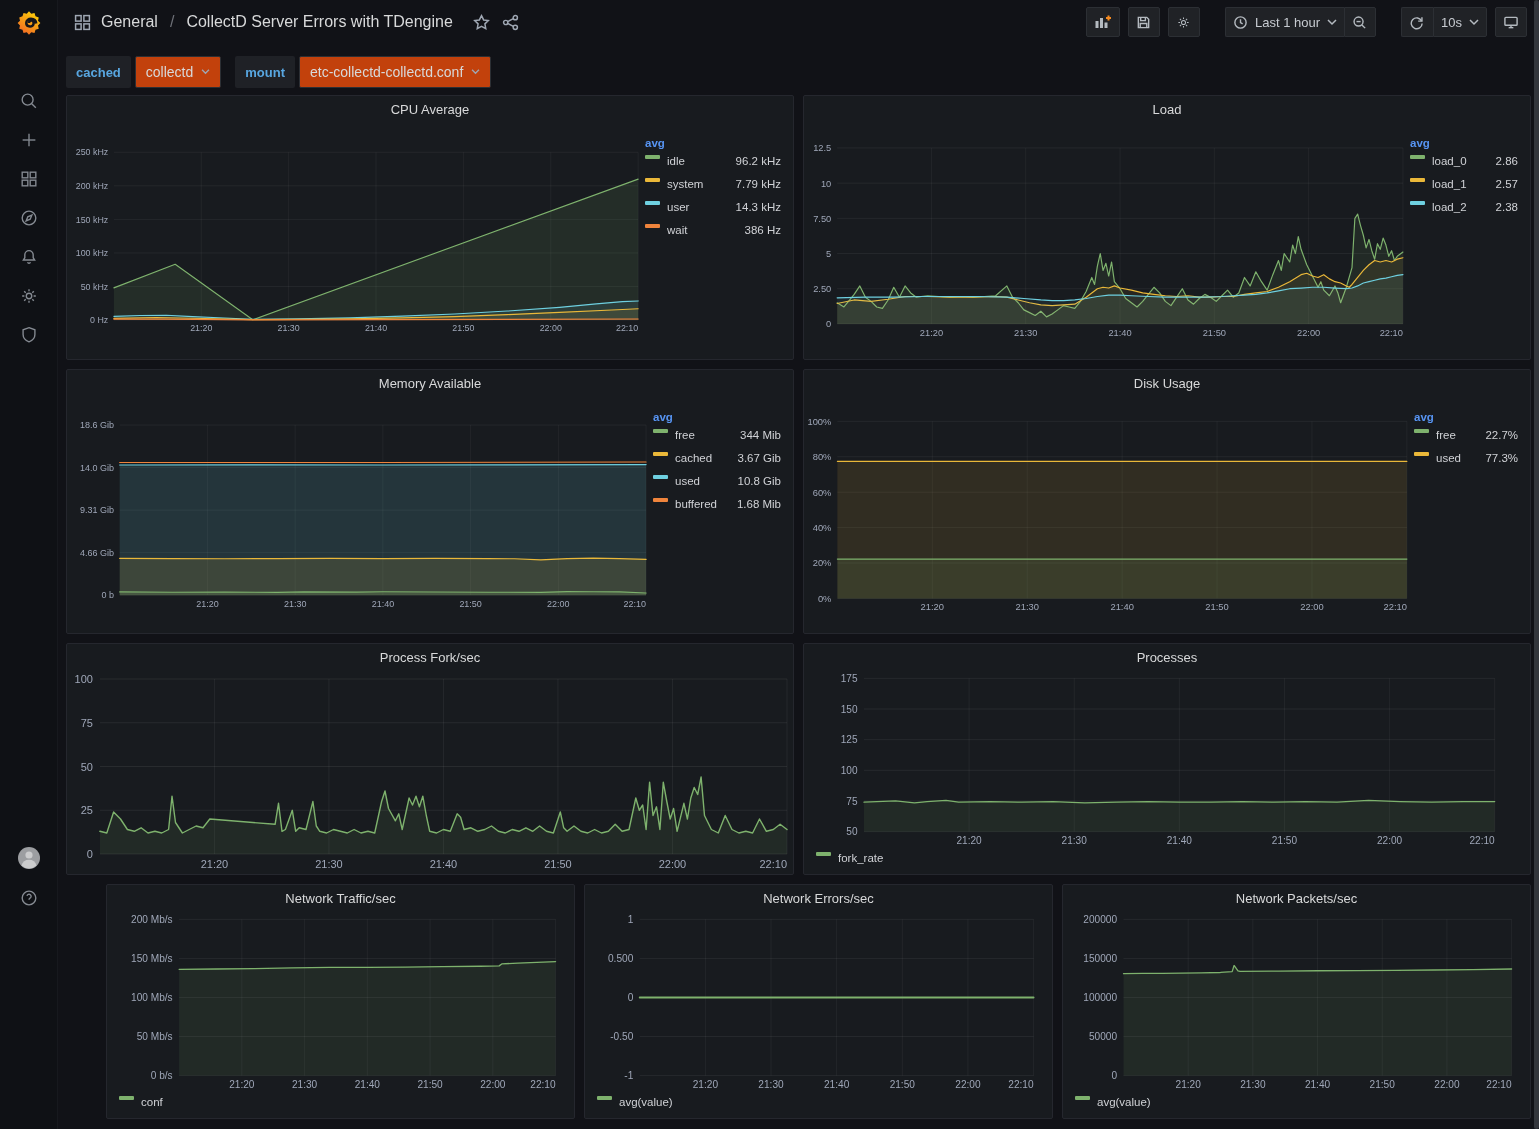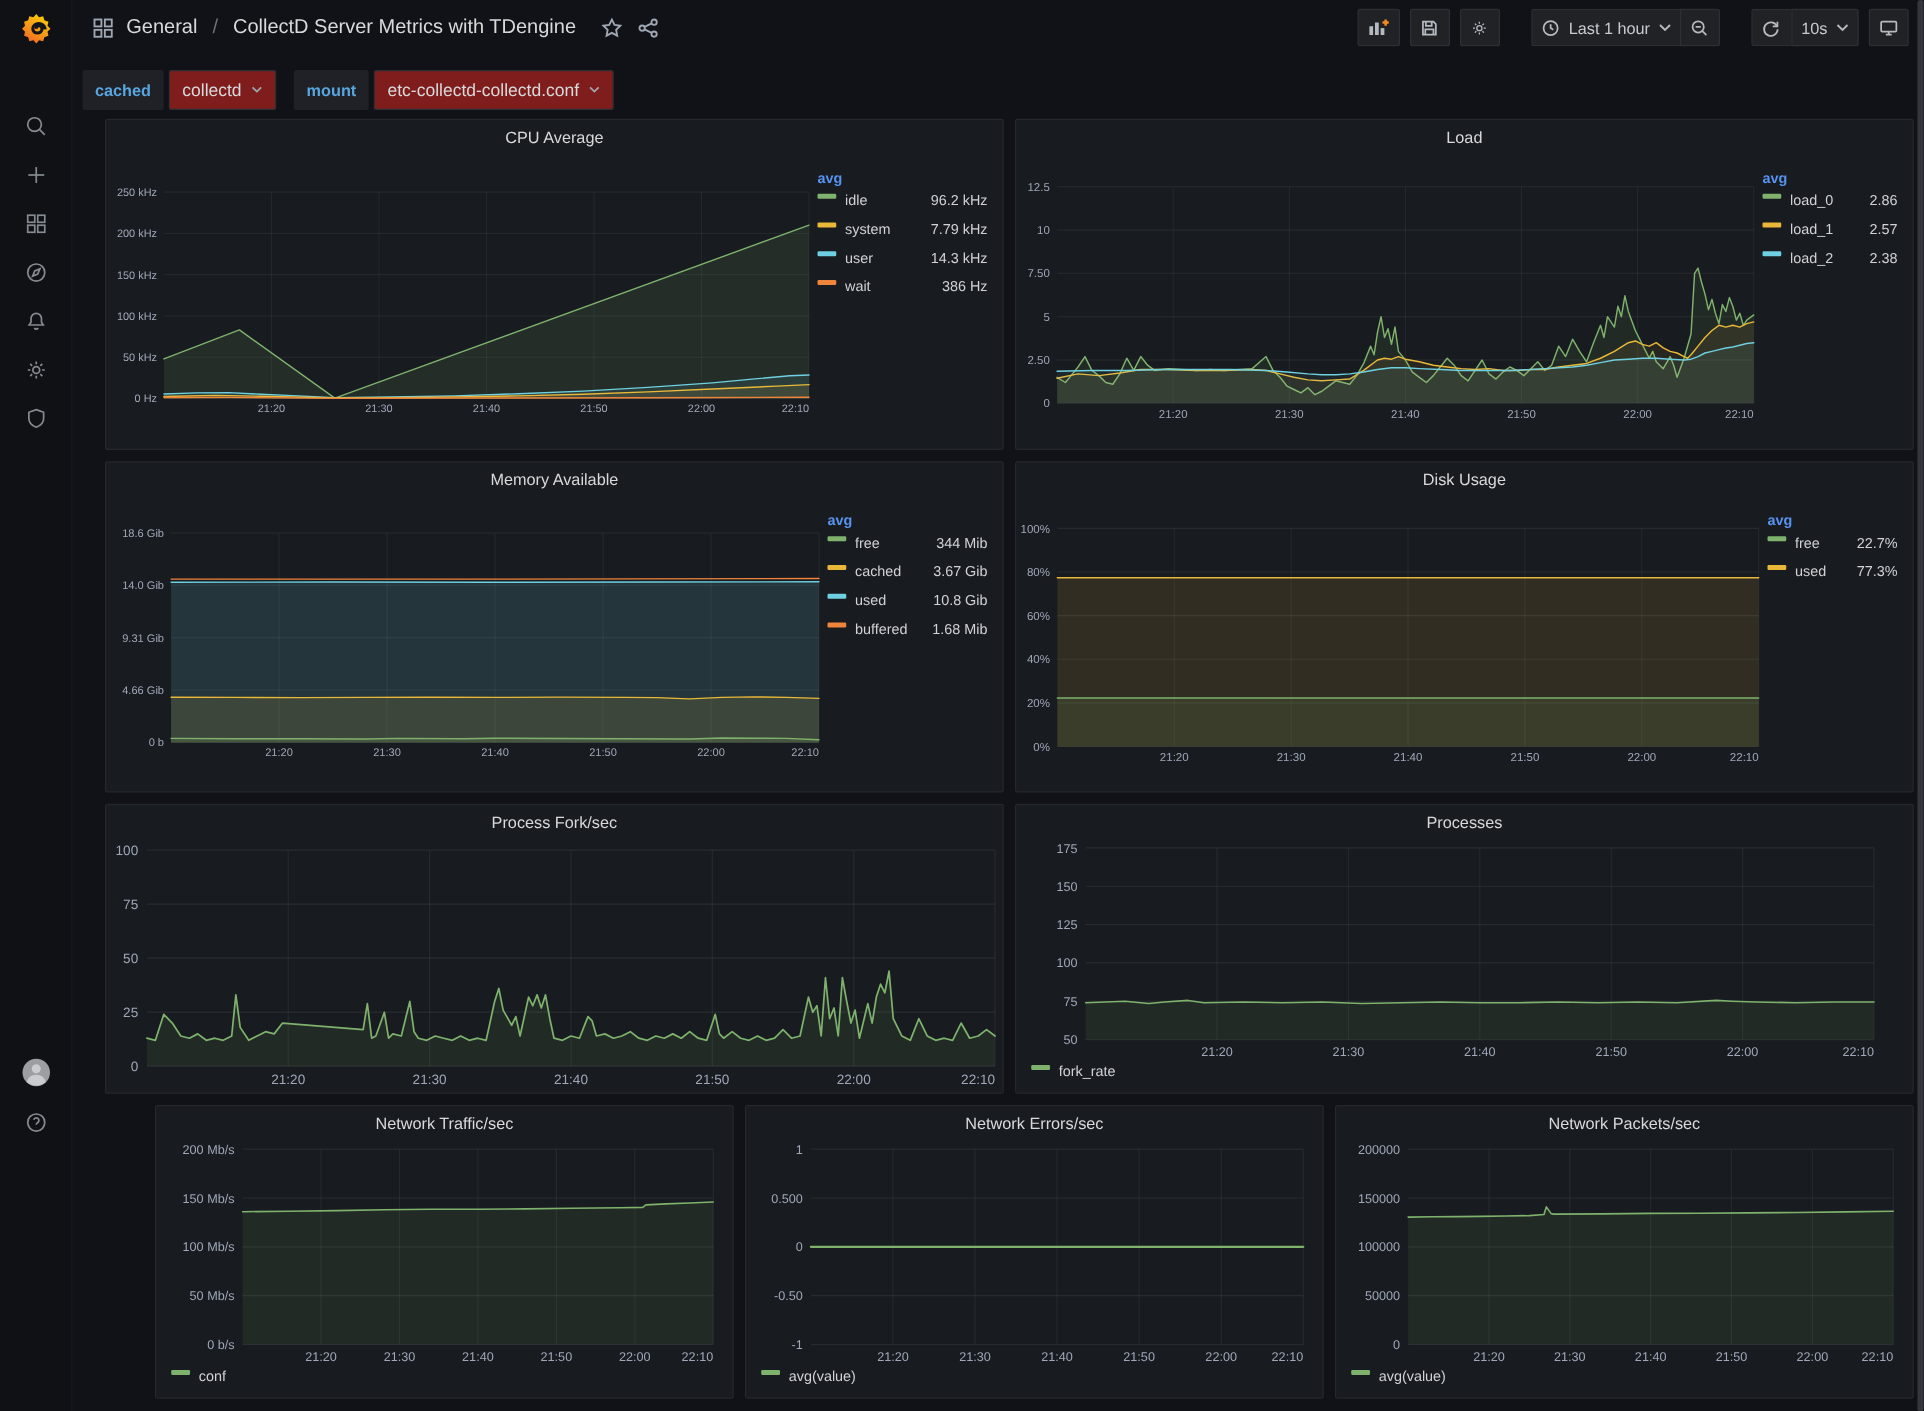--- a/index.html
+++ b/index.html
@@ -31,27 +31,27 @@
   .tbtn svg { stroke:#b4bac0; fill:none; stroke-width:1.5; }
   .tgroup { display:flex;margin-left:17px; }
   .tgroup .tbtn:first-child { border-radius:2px 0 0 2px; border-right:none; }
   .tgroup .tbtn:last-child { border-radius:0 2px 2px 0; }
 
   
   .submenu { display:flex; gap:14px; padding:12px 0 7px 8px; flex-shrink:0; }
   .var { display:flex; gap:4px; }
   .var-label { height:32px; display:flex; align-items:center; padding:0 10px; background:#1f2126;
                border-radius:2px; color:#58a6e0; font-size:13px; font-weight:600; }
-  .var-value { height:32px; display:flex; align-items:center; gap:8px; padding:0 10px; background:#7f1d1d;
+  .var-value { height:32px; display:flex; align-items:center; gap:8px; padding:0 10px; background:#c2410c;
                border:1px solid #2c2f34; border-radius:2px; font-size:14px; color:#d8d9da; cursor:pointer; }
   .var-value svg { stroke:#9fa7b3; fill:none; stroke-width:1.6; }
 
   
   .dash { padding:0 8px; display:flex; flex-direction:column; gap:9px; }
-  .row { display:grid; gap:9px;margin-left:18px; }
+  .row { display:grid; gap:9px; }
   .r2 { grid-template-columns:1fr 1fr; }
   .r3 { grid-template-columns:1fr 1fr 1fr;padding-left:40px; }
   .h265 { height:265px; } .h232 { height:232px; } .h235 { height:235px; }
   .panel { background:#181b1f; border:1px solid #25272e; border-radius:2px; display:flex; flex-direction:column; overflow:hidden; }
   .p-title { height:27px; display:flex; align-items:center; justify-content:center; font-size:13px;
              font-weight:500; color:#d8d9da; cursor:pointer; flex-shrink:0; }
   .p-body { flex:1; display:flex; min-height:0; }
   svg.chart { flex:1; min-width:0; height:100%; display:block; cursor:crosshair; }
 
   
@@ -156,21 +156,21 @@
         <span class="cicon">
           <svg width="17" height="17" viewBox="0 0 16 16">
               <rect x="1.5" y="1.5" width="5.2" height="5.2"></rect>
               <rect x="9.3" y="1.5" width="5.2" height="5.2"></rect>
               <rect x="1.5" y="9.3" width="5.2" height="5.2"></rect>
               <rect x="9.3" y="9.3" width="5.2" height="5.2"></rect>
             </svg>
         </span>
         <span class="crumb-link">General</span>
         <span class="sep">/</span>
-        <span class="crumb-link">CollectD Server Metrics with TDengine</span>
+        <span class="crumb-link">CollectD Server Errors with TDengine</span>
         <span class="crumb-icons">
           <span class="cicon">
             <svg width="17" height="17" viewBox="0 0 16 16">
                 <path d="M8 1.6l2 4 4.4.6-3.2 3.1.8 4.4L8 11.6 4 13.7l.8-4.4L1.6 6.2 6 5.6z"></path>
               </svg>
           </span>
           <span class="cicon">
             <svg width="17" height="17" viewBox="0 0 16 16">
                 <circle cx="3.5" cy="8" r="2"></circle>
                 <circle cx="12.5" cy="3.5" r="2"></circle>

